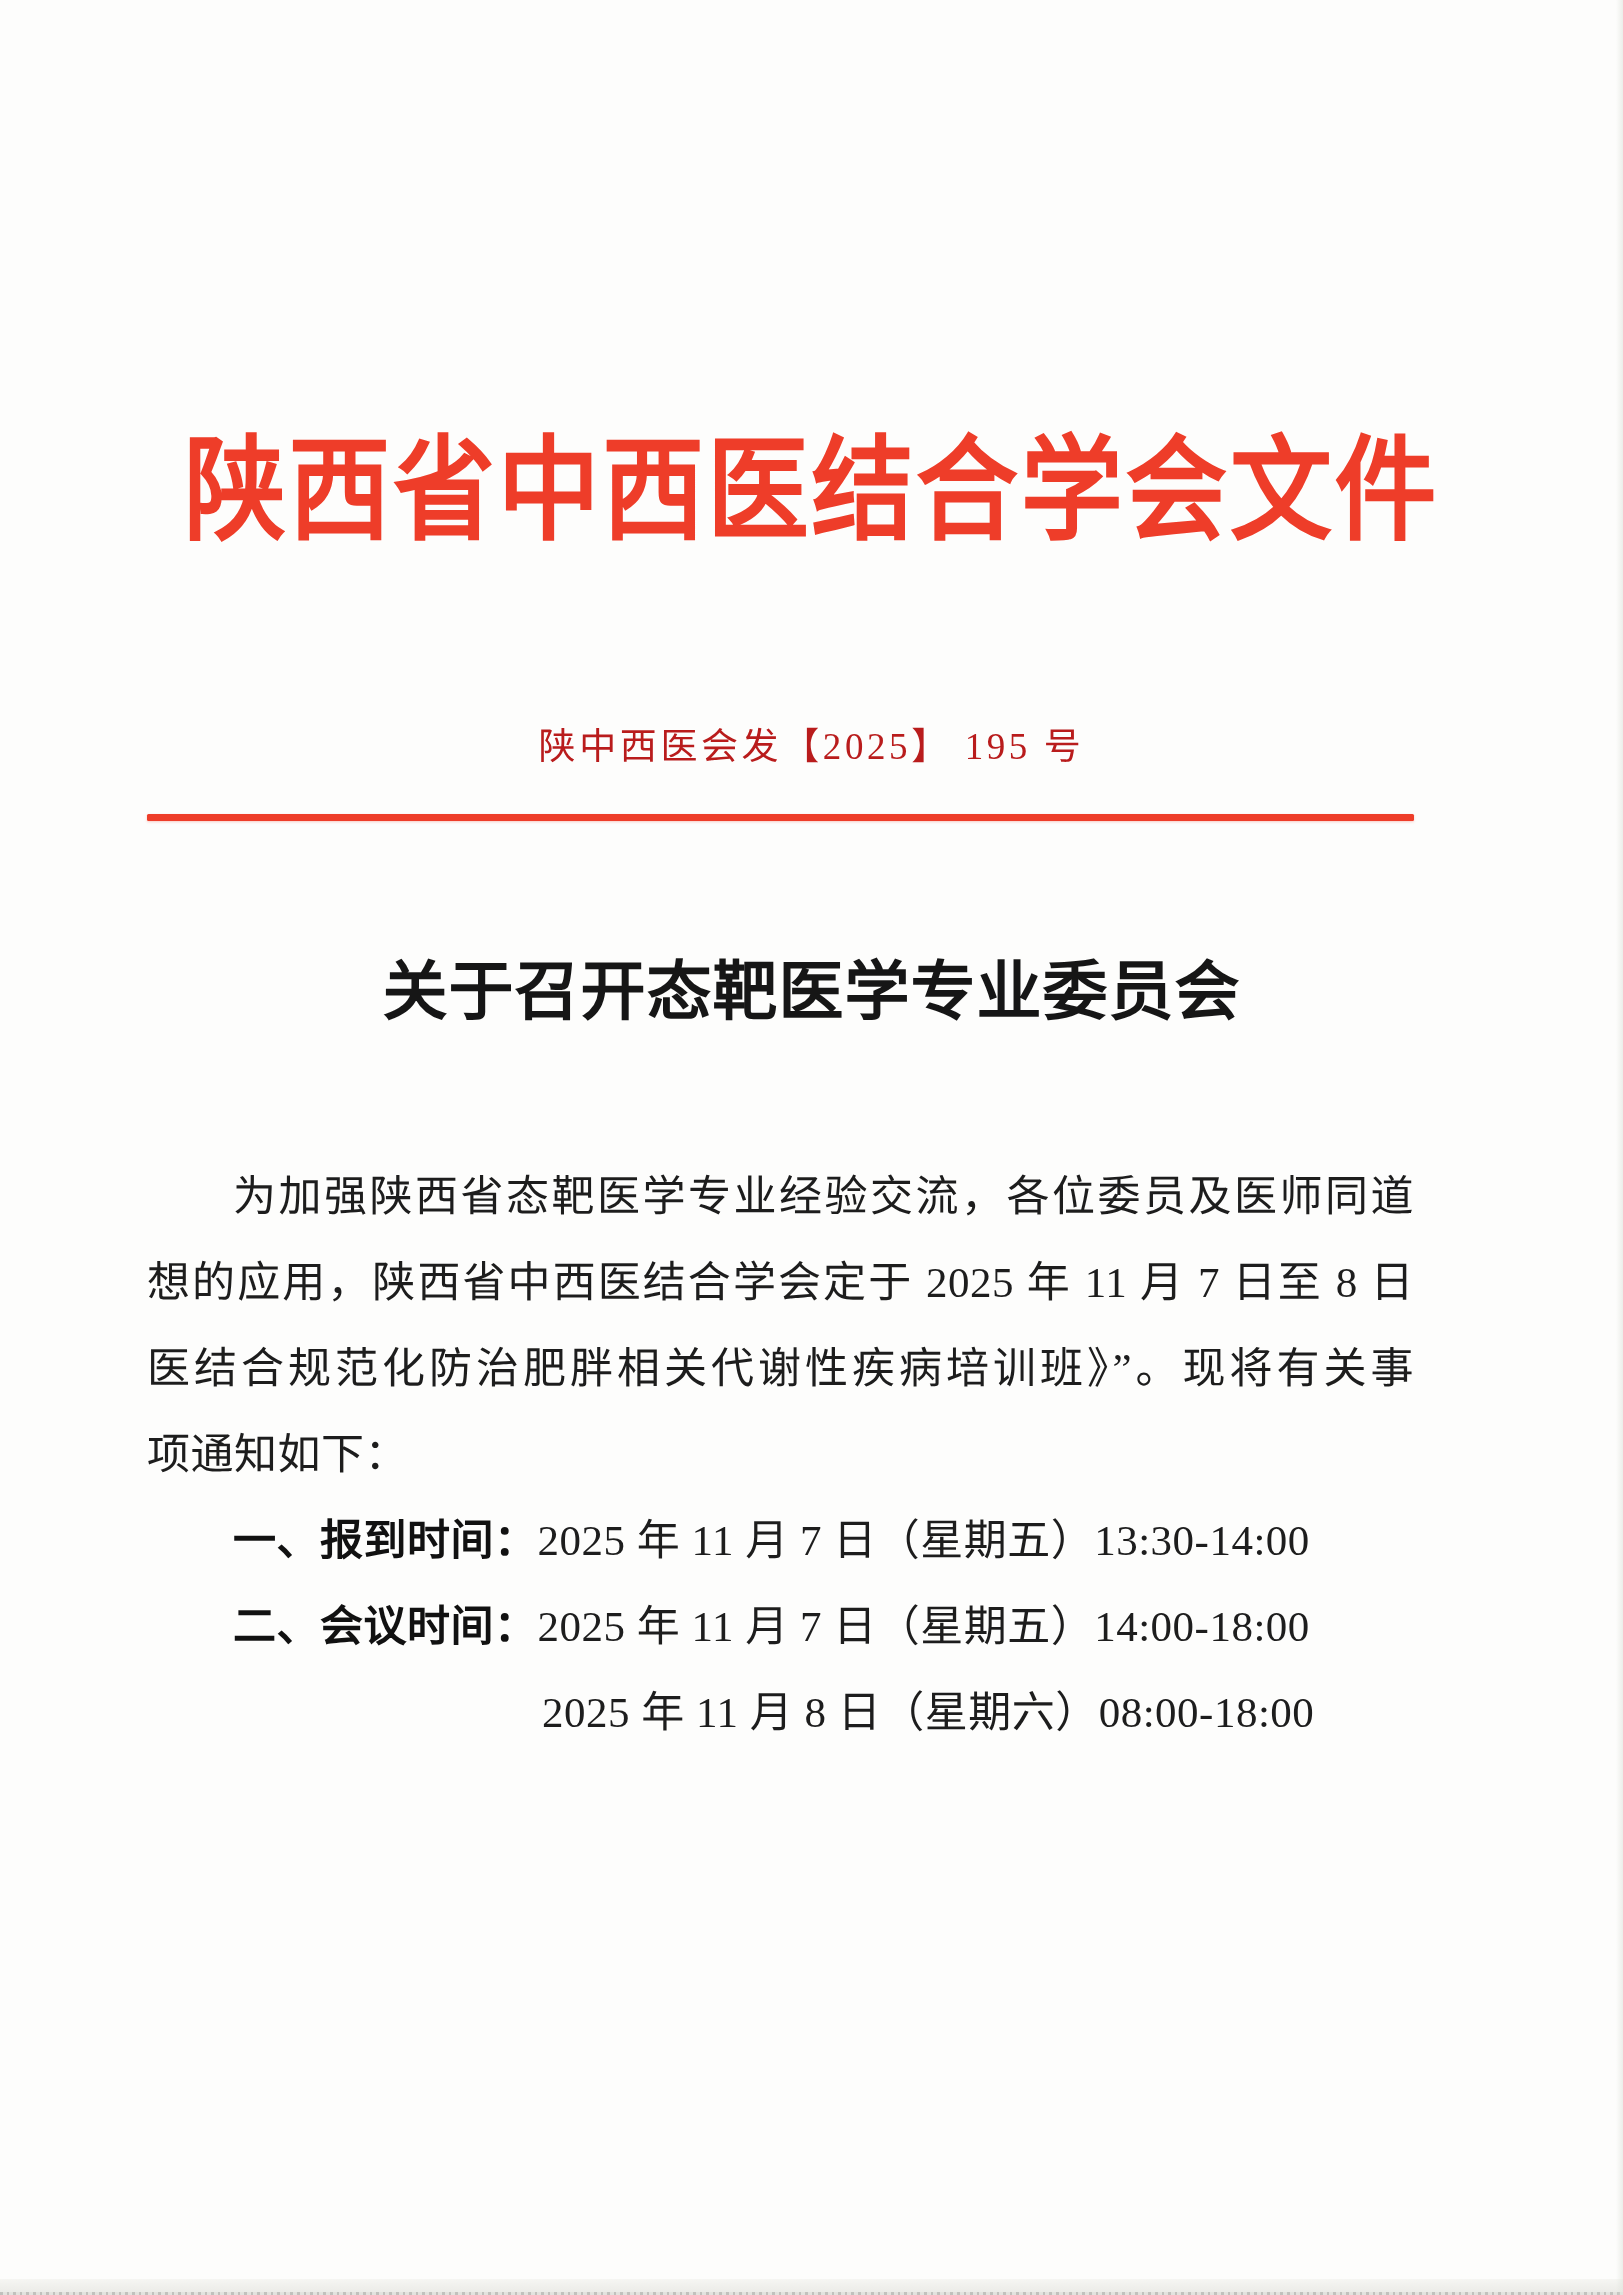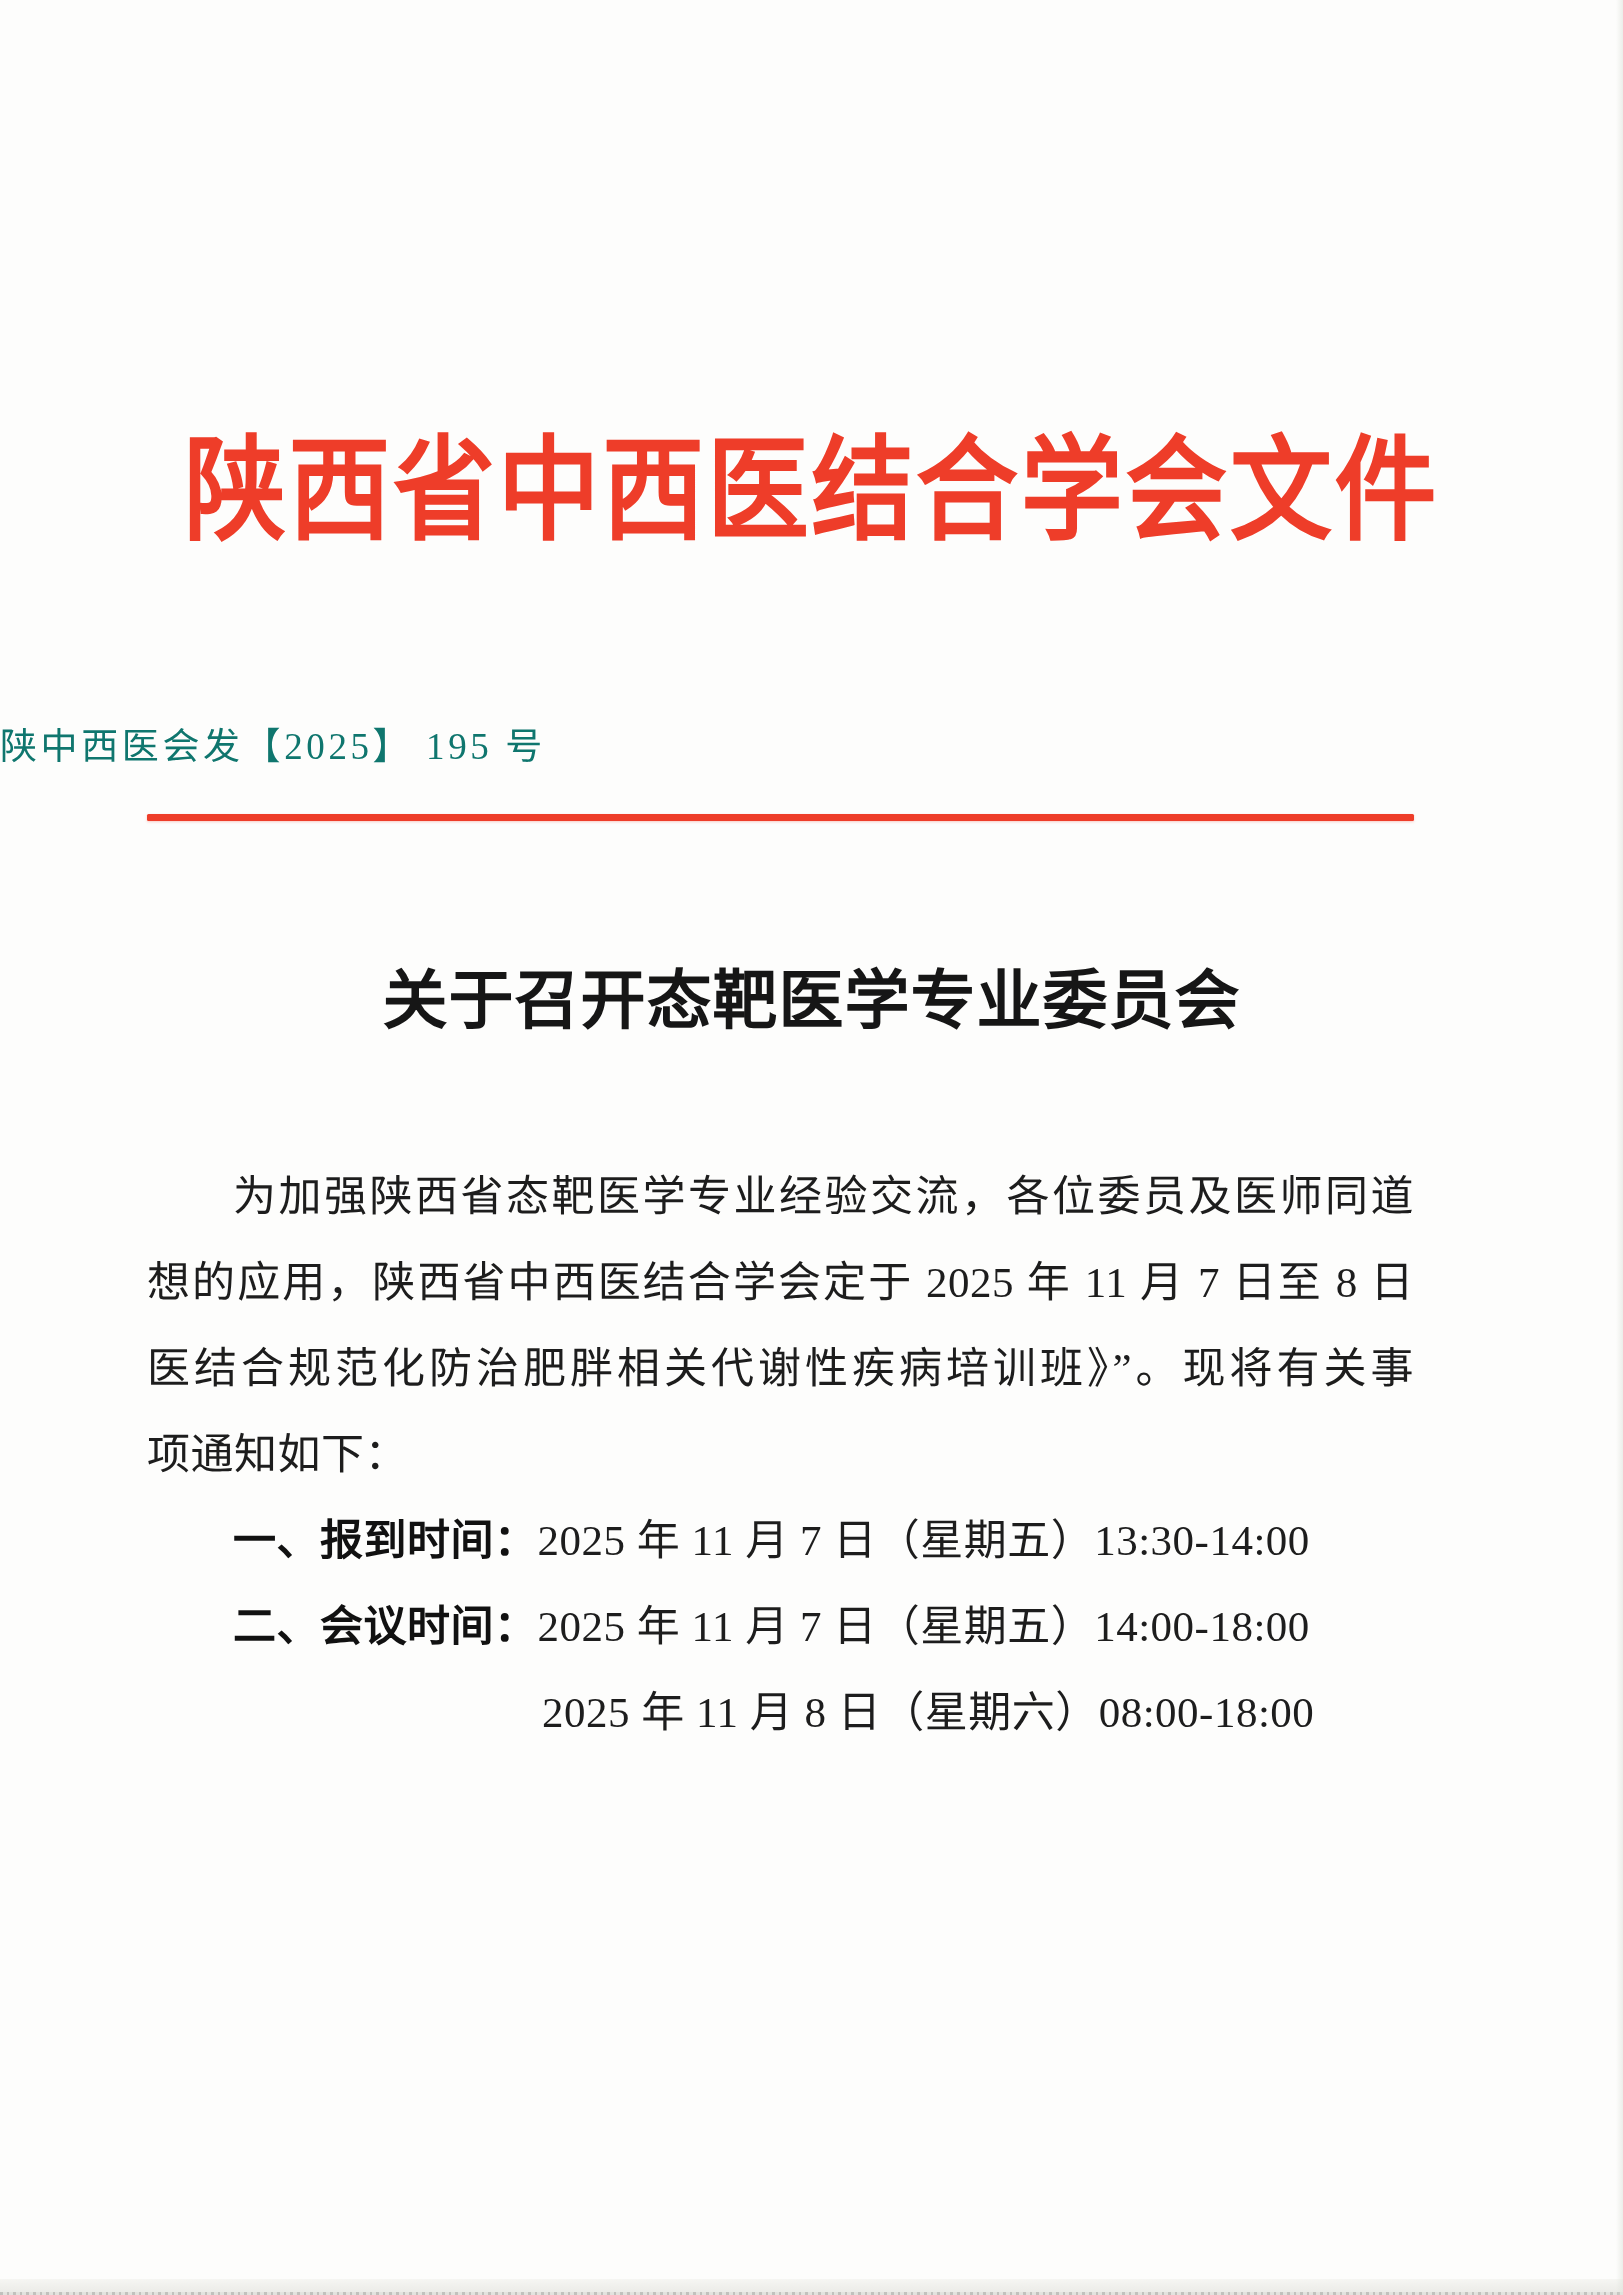--- a/index.html
+++ b/index.html
@@ -33,23 +33,24 @@
     line-height: 1.1;
     transform: scaleY(1.12);
     transform-origin: center top;
     white-space: nowrap;
   }
   .doc-number {
     position: absolute;
     top: 722px;
     left: 0;
     width: 100%;
+    text-align: center;
     font-size: 37px;
     letter-spacing: 3.6px;
-    color: #0f766e;
+    color: #b91c1c;
     line-height: 1.35;
     white-space: nowrap;
   }
   .red-rule {
     position: absolute;
     top: 814px;
     left: 147px;
     width: 1267px;
     height: 6.6px;
     background: #ee3d29;
@@ -61,21 +62,20 @@
     position: absolute;
     top: 950px;
     left: 0;
     width: 100%;
     text-align: center;
     font-weight: 900;
     font-size: 65px;
     line-height: 85px;
     letter-spacing: 1px;
     color: #161616;
-    margin-top: 9px;
   }
   
   .body-block {
     position: absolute;
     top: 1154px;
     left: 147px;
     width: 1267px;
     font-size: 43px;
     line-height: 86px;
     letter-spacing: 0.5px;

